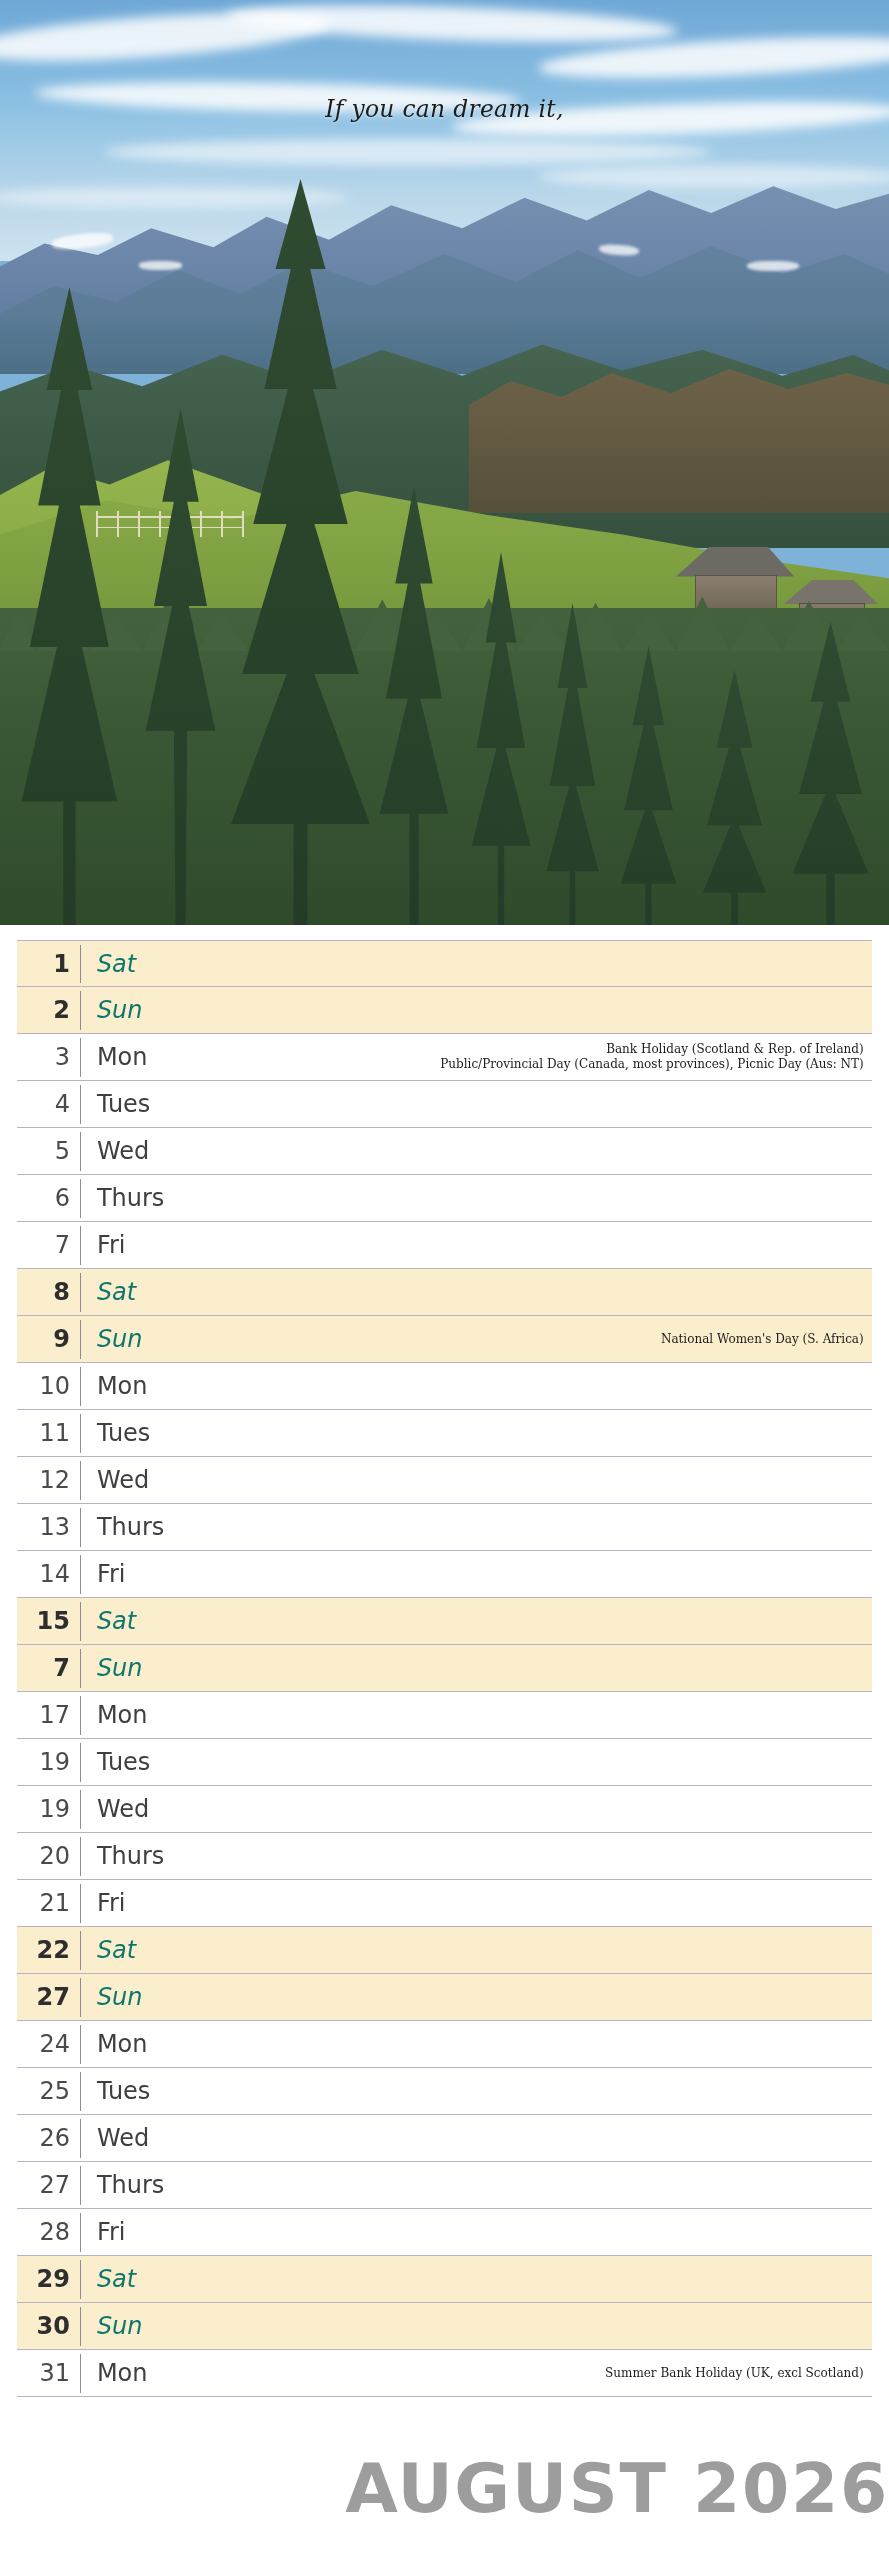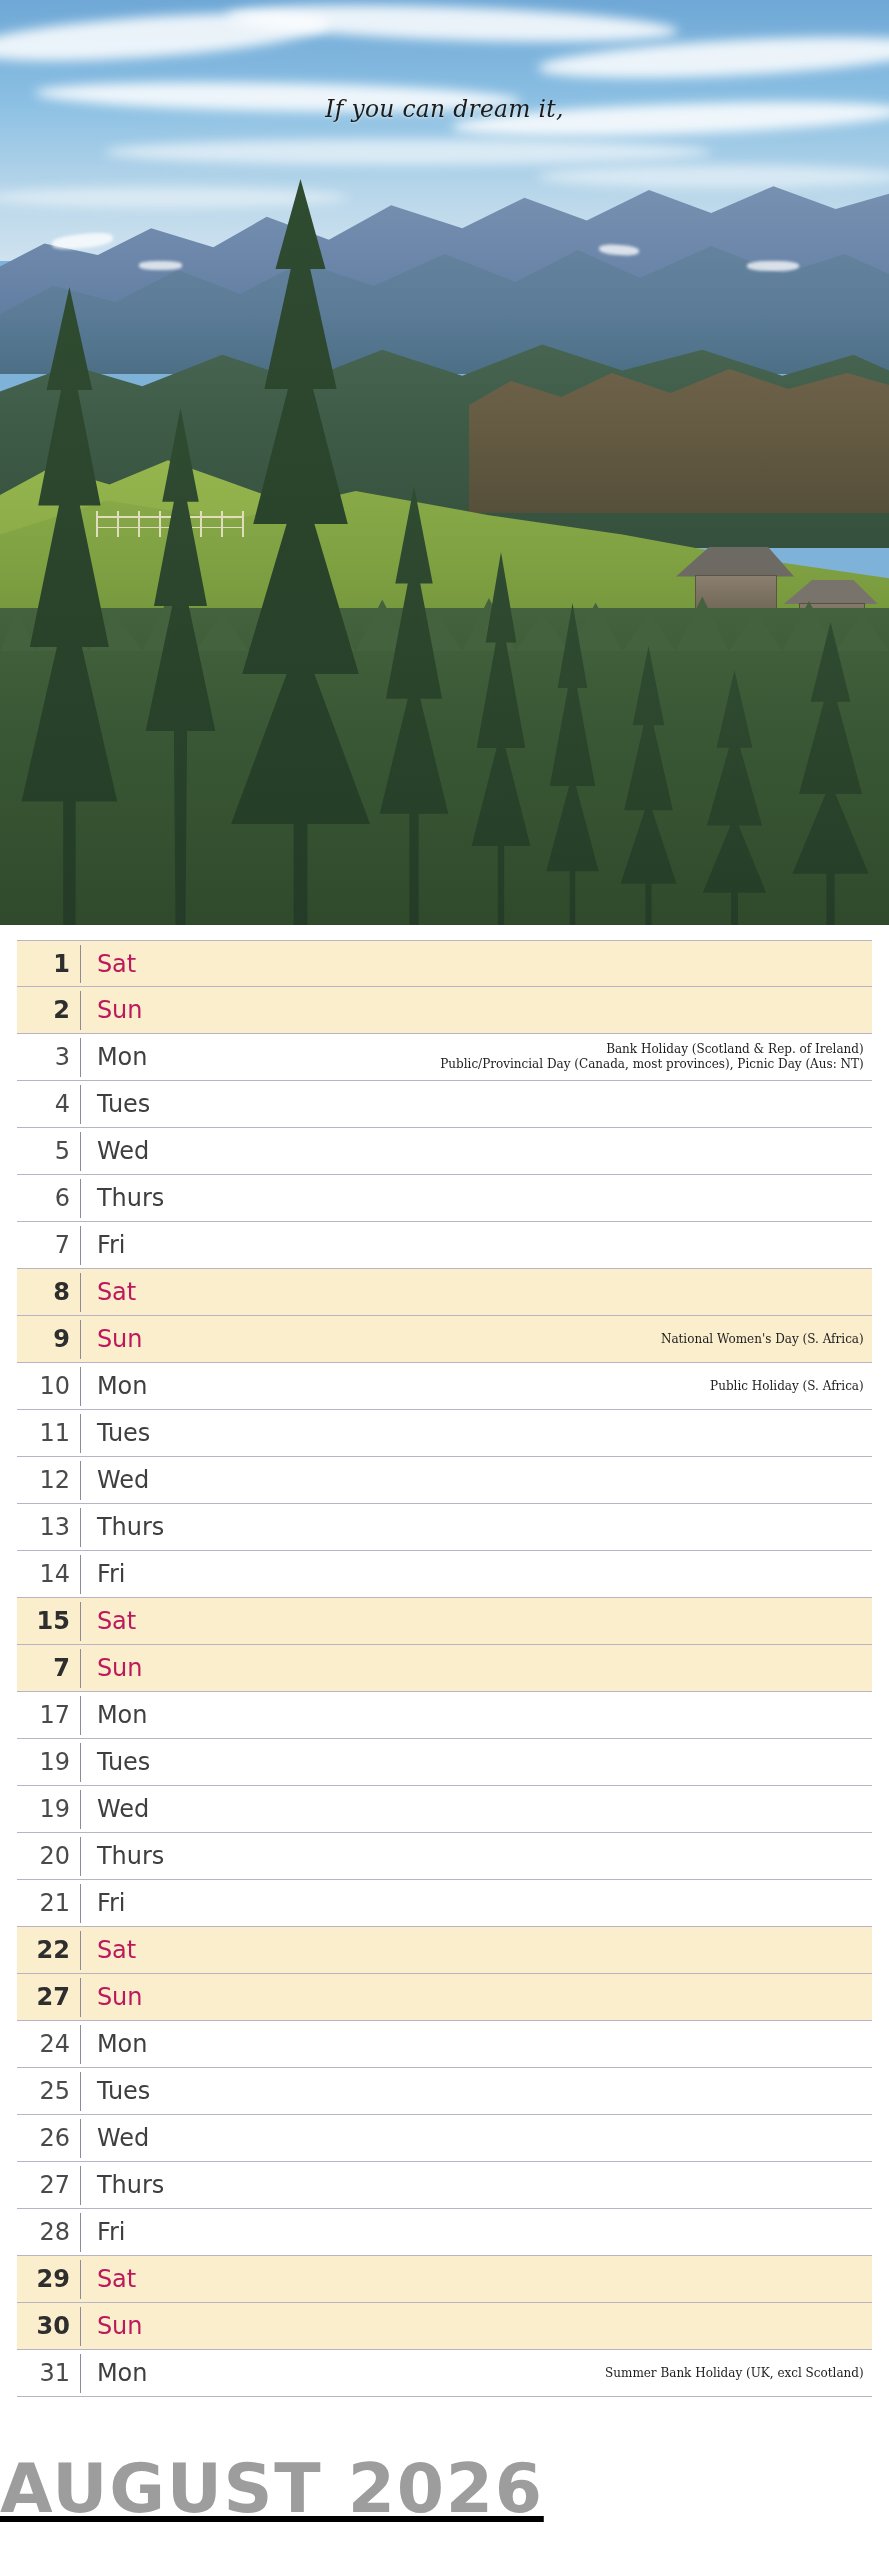--- a/index.html
+++ b/index.html
@@ -246,21 +246,21 @@
   .day {
     flex: 0 0 156px;
     padding-left: 15.6px;
     box-sizing: border-box;
     font-size: 24px;
     color: #3f3f3f;
     display: flex;
     align-items: center;
     font-family: "DejaVu Sans", sans-serif;
   }
-  .row.weekend .day { color: #be185d; }
+  .row.weekend .day { color: #0f766e; font-style: italic; }
 
   .notes {
     flex: 1 1 auto;
     display: flex;
     flex-direction: column;
     align-items: flex-end;
     justify-content: center;
     padding-right: 8.7px;
     box-sizing: border-box;
     font-family: "DejaVu Serif", serif;
@@ -270,22 +270,21 @@
     text-align: right;
   }
   .notes span { display: block; white-space: nowrap; }
 
   
   .footer {
     position: absolute;
     left: 0;
     top: 2449px;
     width: 889px;
-    text-align: left;
-    text-decoration: underline;
+    text-align: right;
   }
   .month-title {
     font-family: "DejaVu Sans", sans-serif;
     font-weight: bold;
     font-size: 68px;
     letter-spacing: 1.7px;
     color: #9d9d9d;
   }
 </style>
 </head>
@@ -422,23 +421,20 @@
         <div class="divider"></div>
         <div class="day">Sun</div>
         <div class="notes">
           <span>National Women's Day (S. Africa)</span>
         </div>
       </div>
       <div class="row weekday">
         <div class="num">10</div>
         <div class="divider"></div>
         <div class="day">Mon</div>
-        <div class="notes">
-          <span>Public Holiday (S. Africa)</span>
-        </div>
       </div>
       <div class="row weekday">
         <div class="num">11</div>
         <div class="divider"></div>
         <div class="day">Tues</div>
         <div class="notes"></div>
       </div>
       <div class="row weekday">
         <div class="num">12</div>
         <div class="divider"></div>

